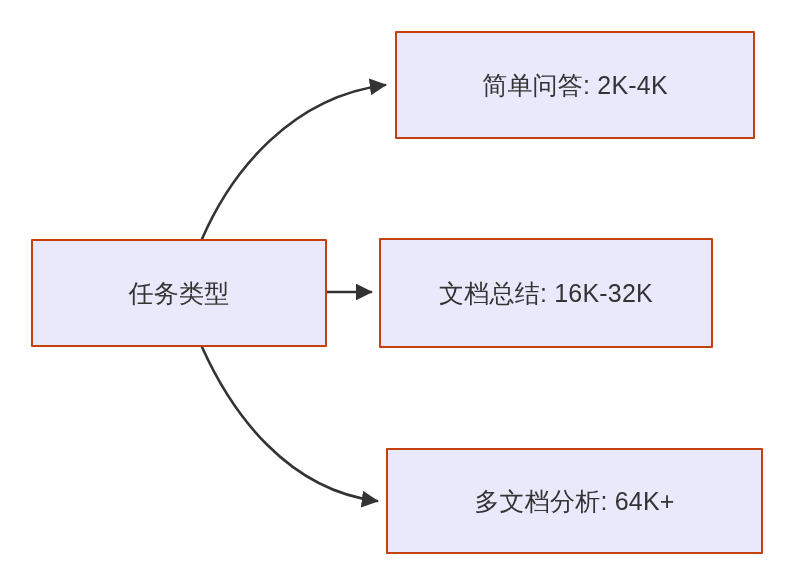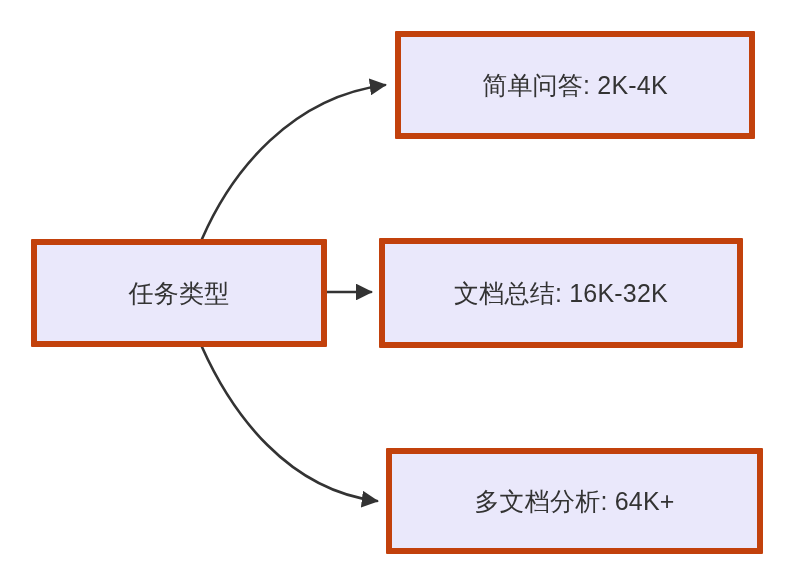--- a/index.html
+++ b/index.html
@@ -23,21 +23,21 @@
     left: 0;
     top: 0;
     width: 787px;
     height: 572px;
     pointer-events: none;
   }
   .node {
     position: absolute;
     box-sizing: border-box;
     background: #eae8fb;
-    border: 6px solid #c2410c;
+    border: 2px solid #c2410c;
     border-radius: 1px;
     display: flex;
     align-items: center;
     justify-content: center;
     z-index: 2;
   }
   .node-label {
     color: #333333;
     font-size: 25px;
     line-height: 1.2;
@@ -54,21 +54,21 @@
   }
   #node-simple-qa {
     left: 395px;
     top: 31px;
     width: 360px;
     height: 108px;
   }
   #node-doc-summary {
     left: 379px;
     top: 238px;
-    width: 364px;
+    width: 334px;
     height: 110px;
   }
   #node-multi-doc {
     left: 386px;
     top: 448px;
     width: 377px;
     height: 106px;
   }
 </style>
 </head>

